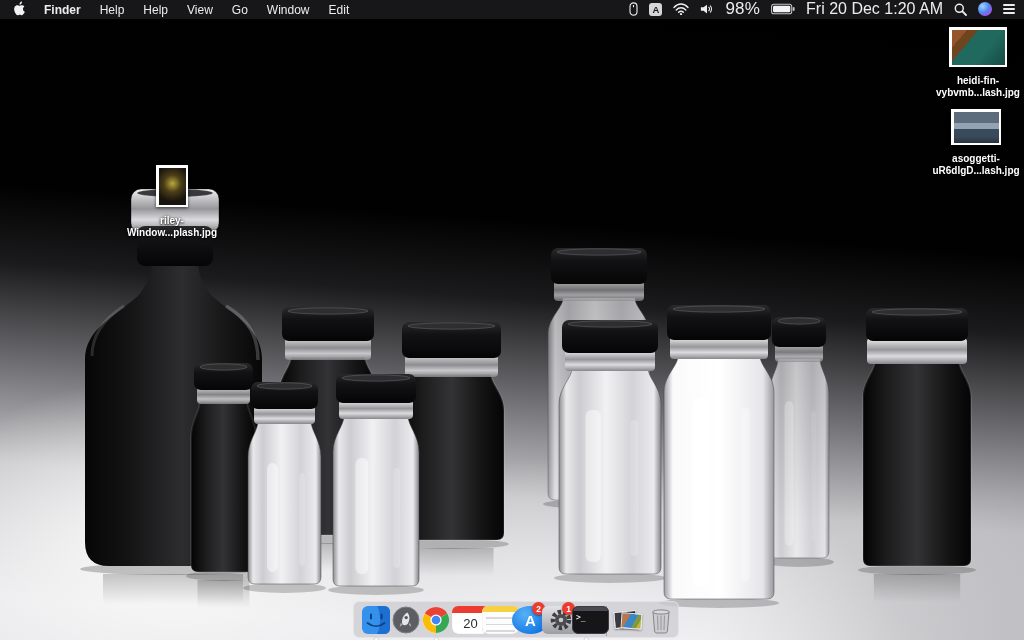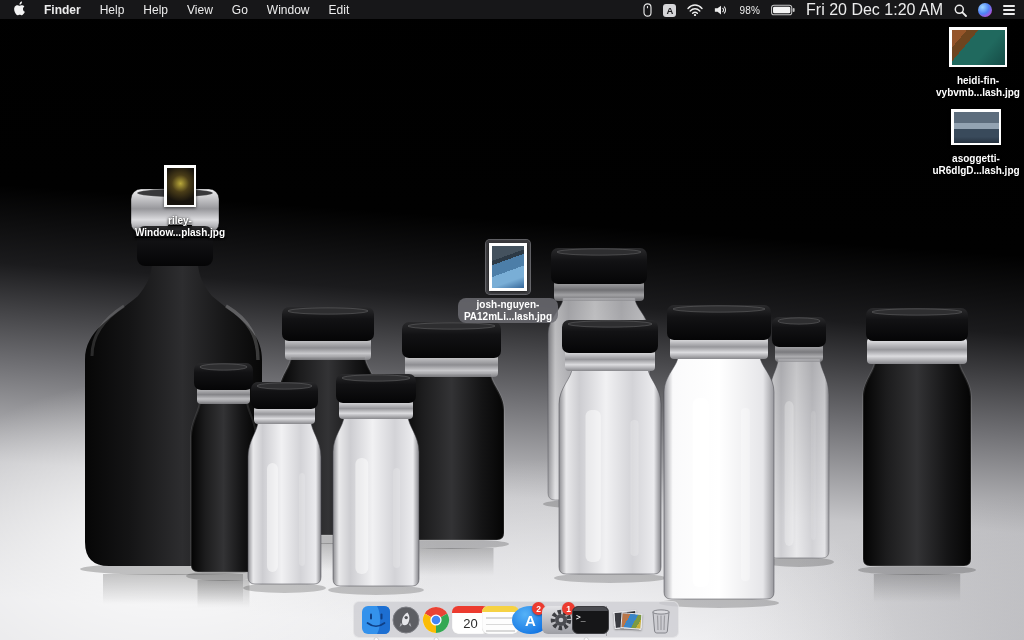--- a/index.html
+++ b/index.html
@@ -25,21 +25,21 @@
   .mb-left .appmenu { font-weight:bold; }
   .mb-item { cursor:default; white-space:nowrap; }
   .mb-right { margin-left:auto; display:flex; align-items:center; gap:11px; padding-right:9px; }
   .mb-right svg { display:block; }
   .inputA { width:13px; height:13px; background:#d6d6d9; border-radius:3px; color:#1b1b1e;
     font-size:9.5px; font-weight:bold; display:flex; align-items:center; justify-content:center; }
   .siri { width:14px; height:14px; border-radius:50%;
     background:radial-gradient(circle at 32% 30%, #9fd8ff, #4f82f7 48%, #b44fd8 78%, #2c2f78); }
   .nc-icon { display:flex; flex-direction:column; gap:2.2px; }
   .nc-icon i { display:block; width:12px; height:1.6px; background:rgba(255,255,255,.92); border-radius:1px; }
-  .pct { font-size:10px; letter-spacing:.2px; }
+  .pct { font-size:17px; letter-spacing:.2px; }
   .clock { font-size:16px; white-space:nowrap; }
 
   
   .dfile { position:absolute; width:104px; display:flex; flex-direction:column; align-items:center; z-index:10; }
   .thumbwrap { padding:3px; border-radius:4px; }
   .thumbwrap.sel { background:rgba(120,120,126,.48); box-shadow:0 0 0 1px rgba(170,170,176,.55); }
   .thumb { background:#fff; box-shadow:0 1px 3px rgba(0,0,0,.65); }
   .thumb .pic { width:100%; height:100%; }
   .dlabel { margin-top:4px; text-align:center; color:#fff; font-size:10px; font-weight:bold;
     line-height:11.5px; text-shadow:0 1px 2px rgba(0,0,0,.9), 0 0 3px rgba(0,0,0,.7);
@@ -270,43 +270,32 @@
       <span class="siri"></span>
       <span class="nc-icon">
           <i></i>
           <i></i>
           <i></i>
         </span>
     </div>
   </div>
 
 
-  <div class="dfile" style="left:128px; top:162px;text-decoration:underline;">
+  <div class="dfile" style="left:120px; top:162px;">
     <div class="thumbwrap">
       <div class="thumb" style="width:32px;height:42px;padding:2.5px;">
         <div class="pic" style="background:radial-gradient(circle at 50% 42%, #b9a83a, #4a3d18 34%, #17130d 72%);"></div>
       </div>
     </div>
     <div class="dlabel">
       <div>riley-</div>
         <div>Window...plash.jpg</div>
     </div>
   </div>
 
-  <div class="dfile" style="left:456px; top:240px;">
-    <div class="thumbwrap sel">
-      <div class="thumb" style="width:38px;height:48px;padding:3px;">
-        <div class="pic" style="background:linear-gradient(160deg,#44525e 0 28%, #2c3a46 28% 36%, #4c7ea8 36% 58%, #79aed6 58% 78%, #35679a 100%);"></div>
-      </div>
-    </div>
-    <div class="dlabel sel">
-      <div>josh-nguyen-</div>
-        <div>PA12mLi...lash.jpg</div>
-    </div>
-  </div>
 
   <div class="dfile" style="left:926px; top:24px;">
     <div class="thumbwrap">
       <div class="thumb" style="width:58px;height:40px;padding:2.5px;">
         <div class="pic" style="background:linear-gradient(130deg,#95552a 0 18%, #6e451f 18% 32%, #20695e 32% 62%, #154b46 100%);"></div>
       </div>
     </div>
     <div class="dlabel">
       <div>heidi-fin-</div>
         <div>vybvmb...lash.jpg</div>

